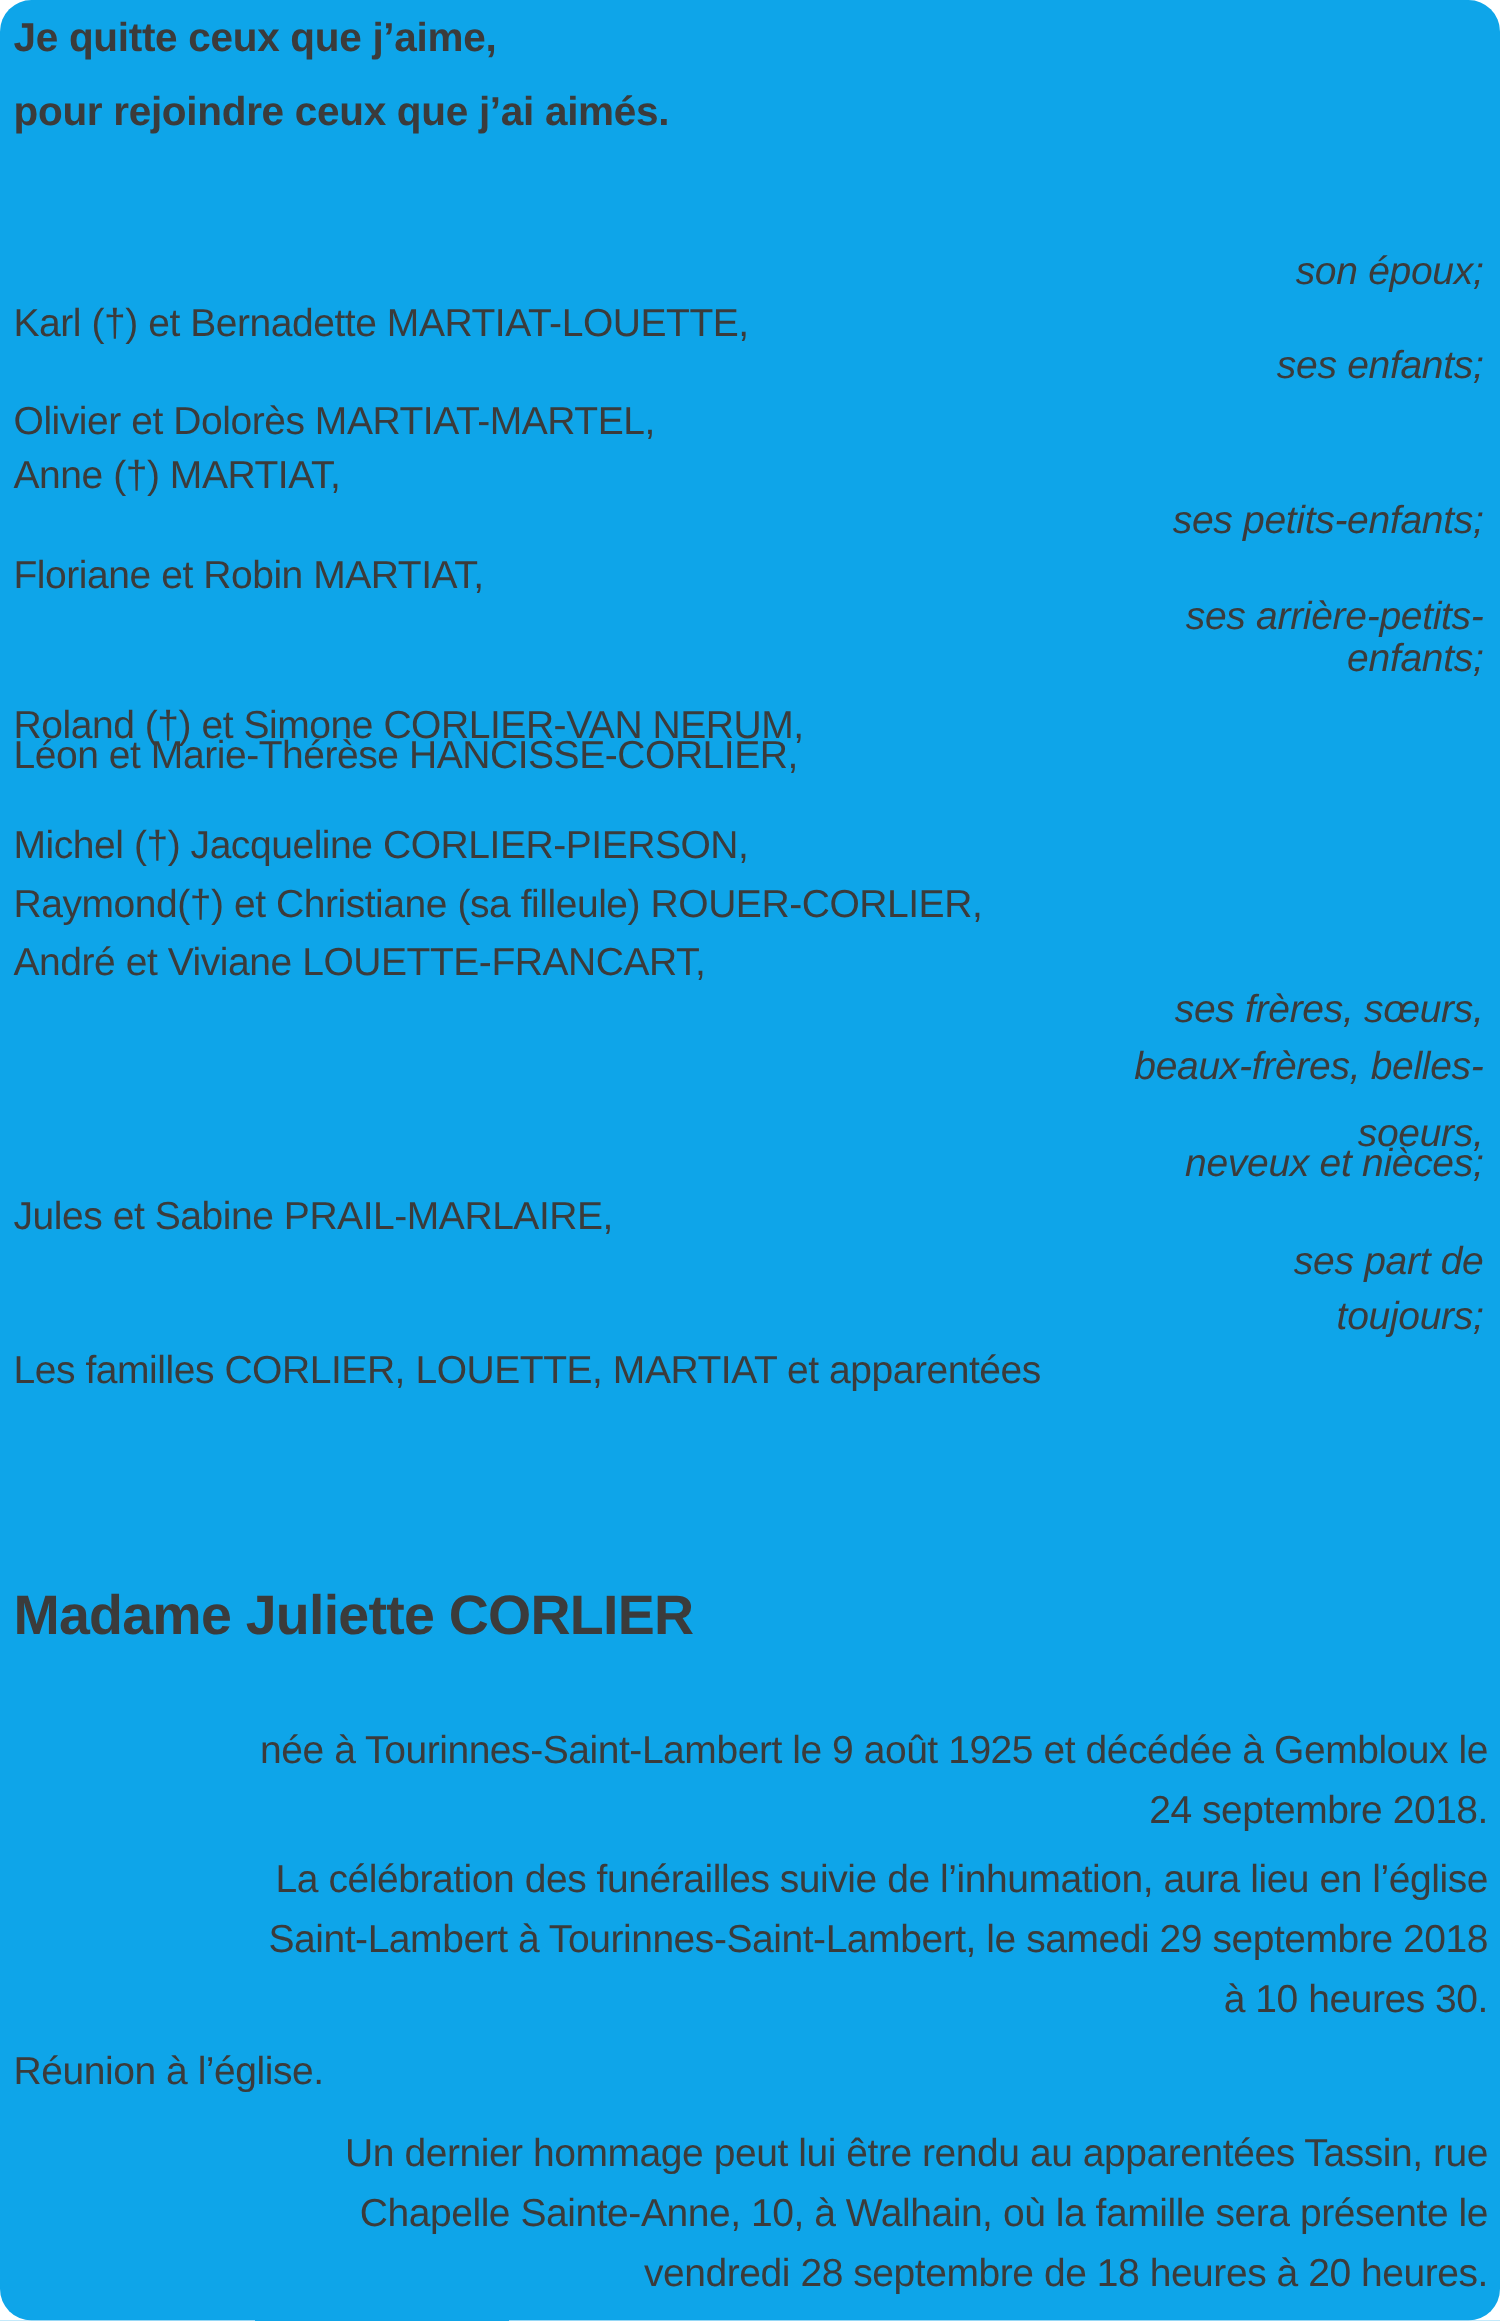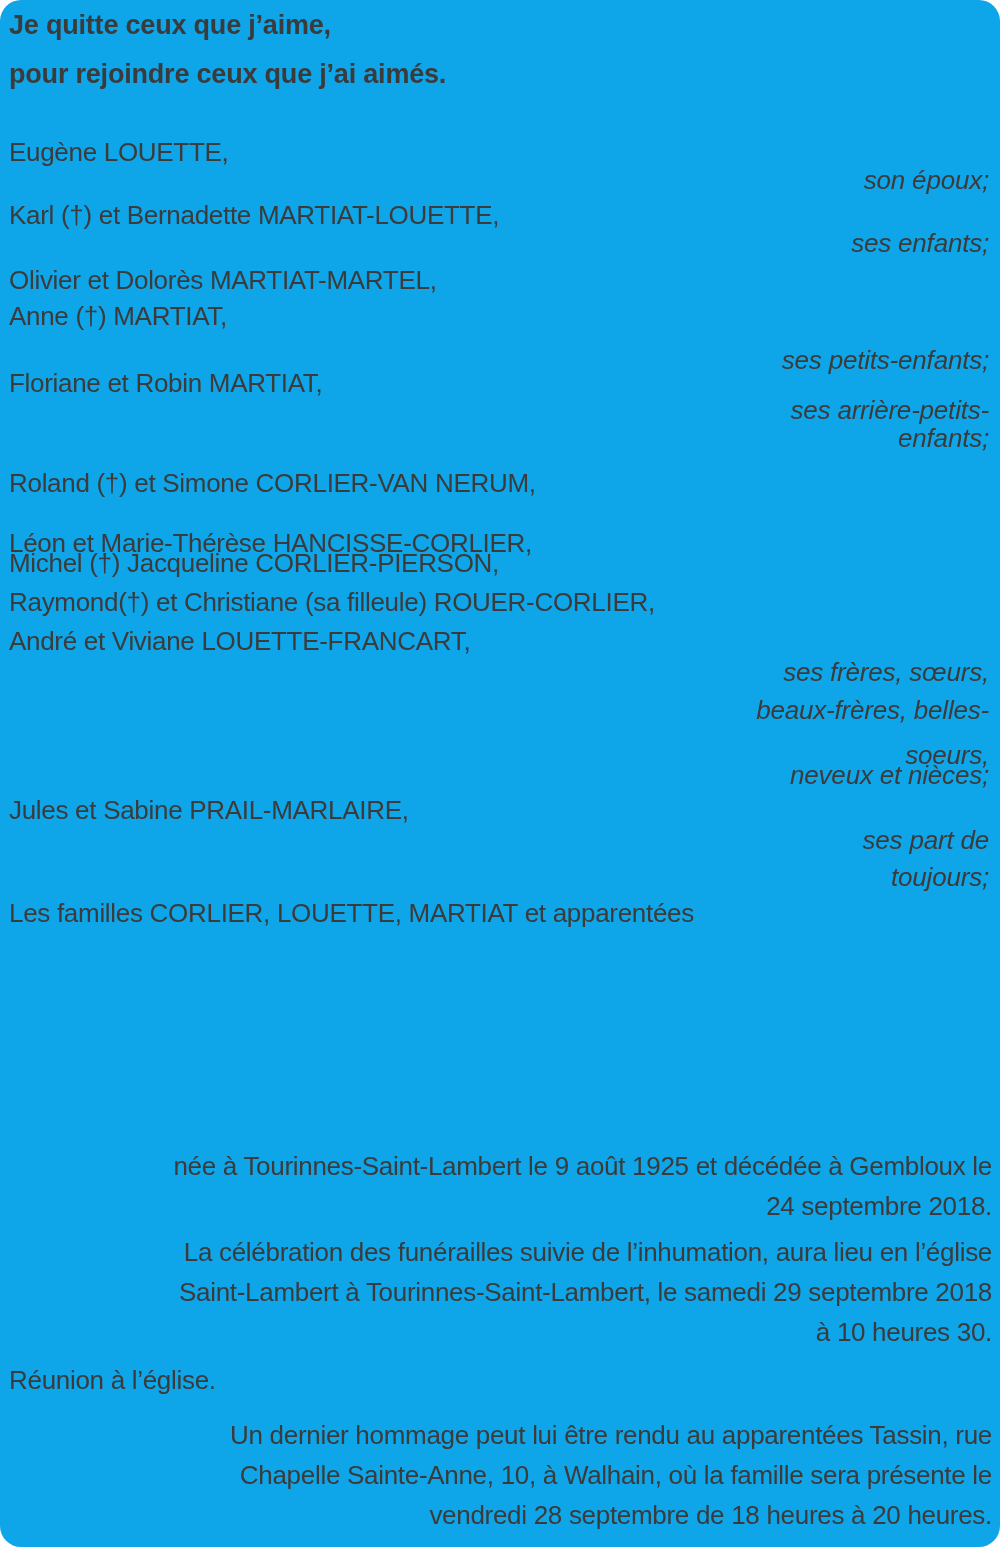--- a/index.html
+++ b/index.html
@@ -55,50 +55,50 @@
   }
 </style>
 </head>
 <body>
 
 <div class="page">
 
   <div class="ln hd" style="top:9px">Je quitte ceux que j’aime,</div>
   <div class="ln hd" style="top:58px">pour rejoindre ceux que j’ai aimés.</div>
 
-  <div class="ln" style="top:136px">Eugène LOUETTE,</div>
   <div class="rel" style="top:164px">son époux;</div>
 
   <div class="ln" style="top:199px">Karl (†) et Bernadette MARTIAT-LOUETTE,</div>
   <div class="rel" style="top:227px">ses enfants;</div>
 
   <div class="ln" style="top:264px">Olivier et Dolorès MARTIAT-MARTEL,</div>
   <div class="ln" style="top:300px">Anne (†) MARTIAT,</div>
-  <div class="rel" style="top:344px">ses petits-enfants;</div>
+  <div class="rel" style="top:330px">ses petits-enfants;</div>
 
   <div class="ln" style="top:367px">Floriane et Robin MARTIAT,</div>
   <div class="rel" style="top:394px">ses arrière-petits-</div>
   <div class="rel" style="top:422px">enfants;</div>
 
   <div class="ln" style="top:467px">Roland (†) et Simone CORLIER-VAN NERUM,</div>
-  <div class="ln" style="top:527px">Léon et Marie-Thérèse HANCISSE-CORLIER,</div>
+  <div class="ln" style="top:487px">Léon et Marie-Thérèse HANCISSE-CORLIER,</div>
   <div class="ln" style="top:547px">Michel (†) Jacqueline CORLIER-PIERSON,</div>
   <div class="ln" style="top:586px">Raymond(†) et Christiane (sa filleule) ROUER-CORLIER,</div>
   <div class="ln" style="top:625px">André et Viviane LOUETTE-FRANCART,</div>
   <div class="rel" style="top:656px">ses frères, sœurs,</div>
   <div class="rel" style="top:694px">beaux-frères, belles-</div>
   <div class="rel" style="top:739px">soeurs,</div>
   <div class="rel" style="top:759px">neveux et nièces;</div>
 
   <div class="ln" style="top:794px">Jules et Sabine PRAIL-MARLAIRE,</div>
   <div class="rel" style="top:824px">ses part de</div>
   <div class="rel" style="top:861px">toujours;</div>
 
   <div class="ln" style="top:897px">Les familles CORLIER, LOUETTE, MARTIAT et apparentées</div>
 
+  <div class="ln big" style="top:1054px">Madame Juliette CORLIER</div>
 
   <div class="para" style="top:1146px">
     <div class="pl">née à Tourinnes-Saint-Lambert le 9 août 1925 et décédée à Gembloux le</div>
     <div class="pl">24 septembre 2018.</div>
   </div>
 
   <div class="para" style="top:1232px">
     <div class="pl">La célébration des funérailles suivie de l’inhumation, aura lieu en l’église</div>
     <div class="pl">Saint-Lambert à Tourinnes-Saint-Lambert, le samedi 29 septembre 2018</div>
     <div class="pl">à 10 heures 30.</div>

